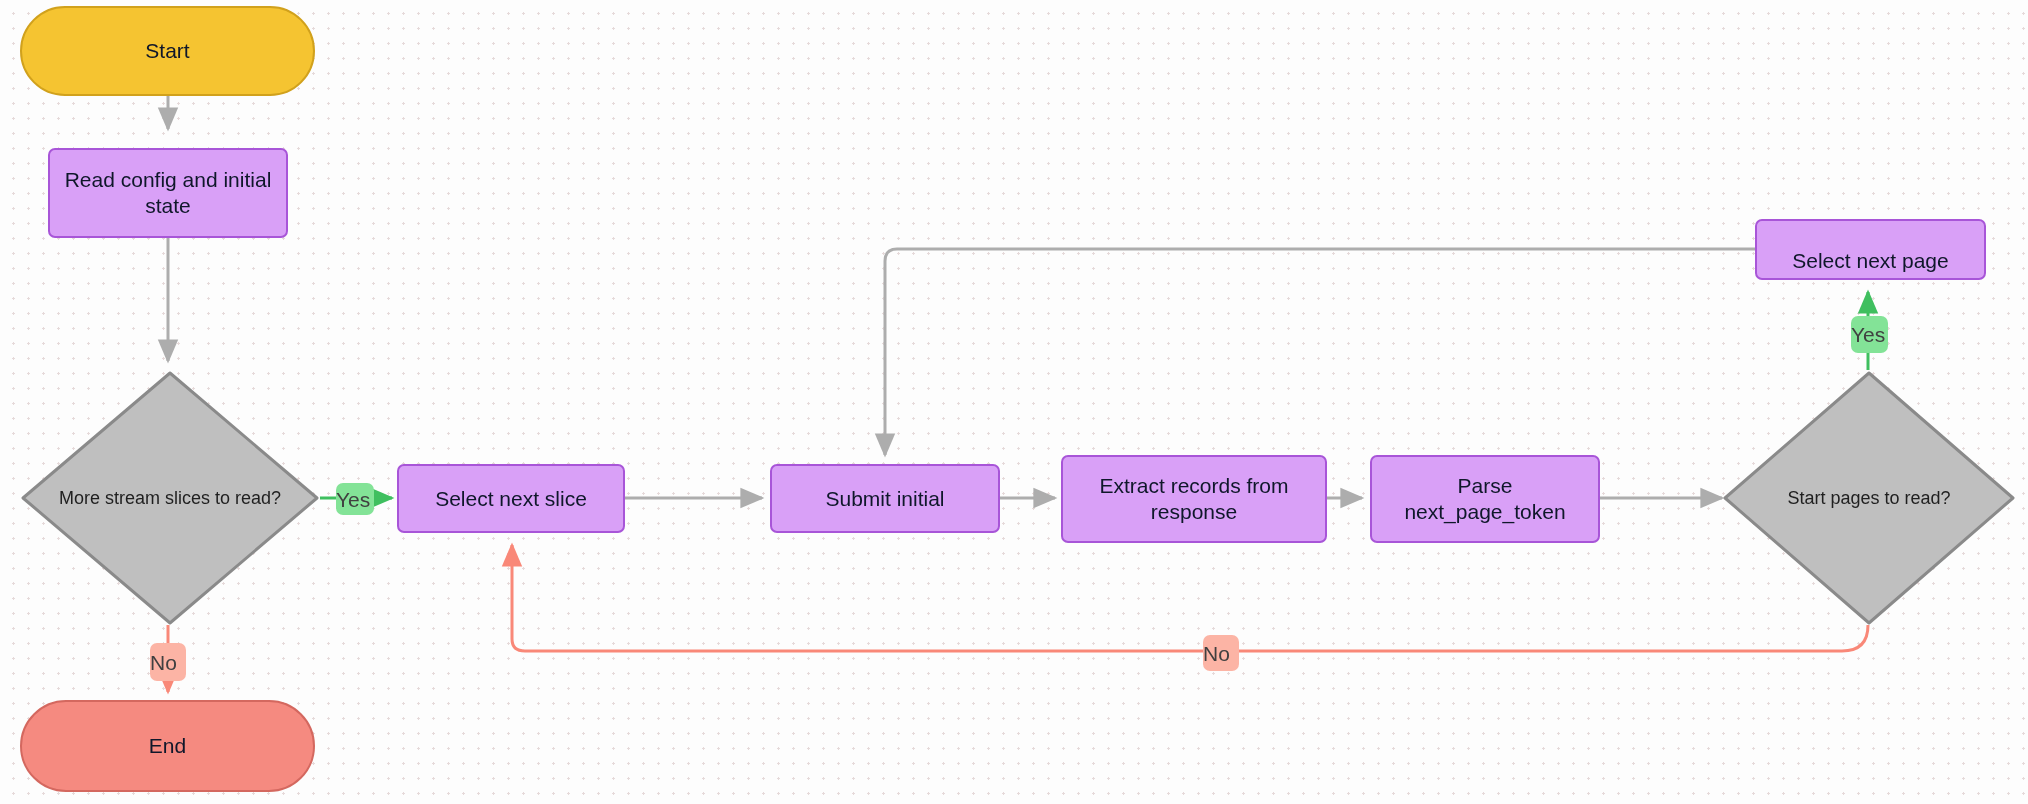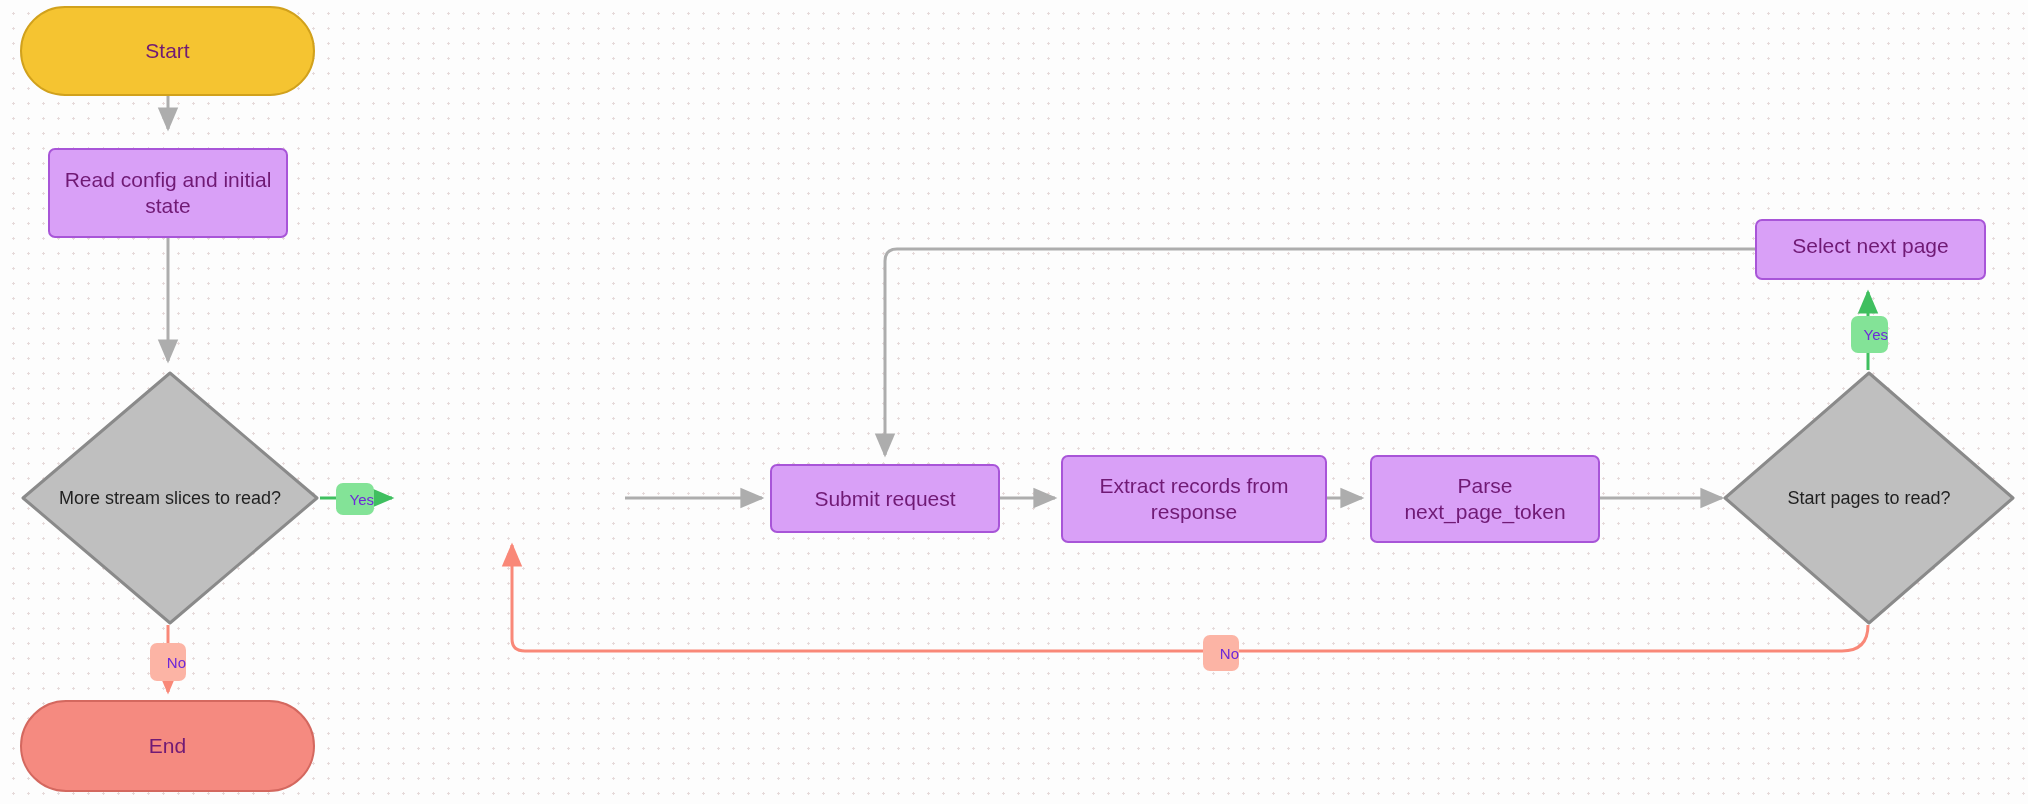--- a/index.html
+++ b/index.html
@@ -12,37 +12,37 @@
     position:relative;width:2028px;height:804px;
     background-color:#fdfdfd;
     background-image:radial-gradient(circle, #e6dada 1.1px, rgba(0,0,0,0) 1.2px);
     background-size:15px 15px;
     background-position:6px 6px;
   }
   #edges{position:absolute;left:0;top:0;width:2028px;height:804px;}
   .node{
     position:absolute;box-sizing:border-box;
     display:flex;align-items:center;justify-content:center;
-    text-align:center;color:#701a75;
+    text-align:center;color:#0f172a;
     font-size:21px;line-height:26px;
-    padding:19px 10px;
+    padding:4px 10px;
   }
   .terminal{border-radius:46px;border:2px solid;}
   .process{border-radius:7px;border:2px solid;}
   .diamond-wrap{position:absolute;}
   .diamond-wrap .dlabel{
     position:absolute;left:0;top:0;width:100%;height:100%;
     display:flex;align-items:center;justify-content:center;
     text-align:center;color:#1f1f1f;font-size:18px;line-height:28px;
     pointer-events:none;
   }
   .edge-badge{
     position:absolute;box-sizing:border-box;
-    display:flex;align-items:center;justify-content:flex-end;
-    border-radius:7px;font-size:15px;line-height:15px;color:#6d28d9;
+    display:flex;align-items:center;justify-content:flex-start;
+    border-radius:7px;font-size:21px;line-height:15px;color:#404040;
   }
   .badge-yes{background:#83e397;}
   .badge-no{background:#fcb4a5;}
 </style>
 </head>
 <body>
 
 <div id="canvas">
 
   <svg id="edges" viewBox="0 0 2028 804" xmlns="http://www.w3.org/2000/svg">
@@ -93,23 +93,26 @@
     <svg width="300" height="256" viewBox="0 0 300 256" xmlns="http://www.w3.org/2000/svg">
       <polygon points="150,3 297,128 150,253 3,128" fill="#bfbfbf" stroke="#8a8a8a" stroke-width="3" stroke-linejoin="round"></polygon>
     </svg>
     <div class="dlabel">More stream slices to read?</div>
   </div>
 
   <div class="node terminal" style="left:20px;top:700px;width:295px;height:92px;background:#f58a80;border-color:#d4685f;">
     <span>End</span>
   </div>
 
+  <div class="node process" style="left:397px;top:464px;width:228px;height:69px;background:#d9a0f7;border-color:#a855d8;">
+    <span>Select next slice</span>
+  </div>
 
   <div class="node process" style="left:770px;top:464px;width:230px;height:69px;background:#d9a0f7;border-color:#a855d8;">
-    <span>Submit request</span>
+    <span>Submit initial</span>
   </div>
 
   <div class="node process" style="left:1061px;top:455px;width:266px;height:88px;background:#d9a0f7;border-color:#a855d8;">
     <span>Extract records from response</span>
   </div>
 
   <div class="node process" style="left:1370px;top:455px;width:230px;height:88px;background:#d9a0f7;border-color:#a855d8;">
     <span>Parse next_page_token</span>
   </div>
 

